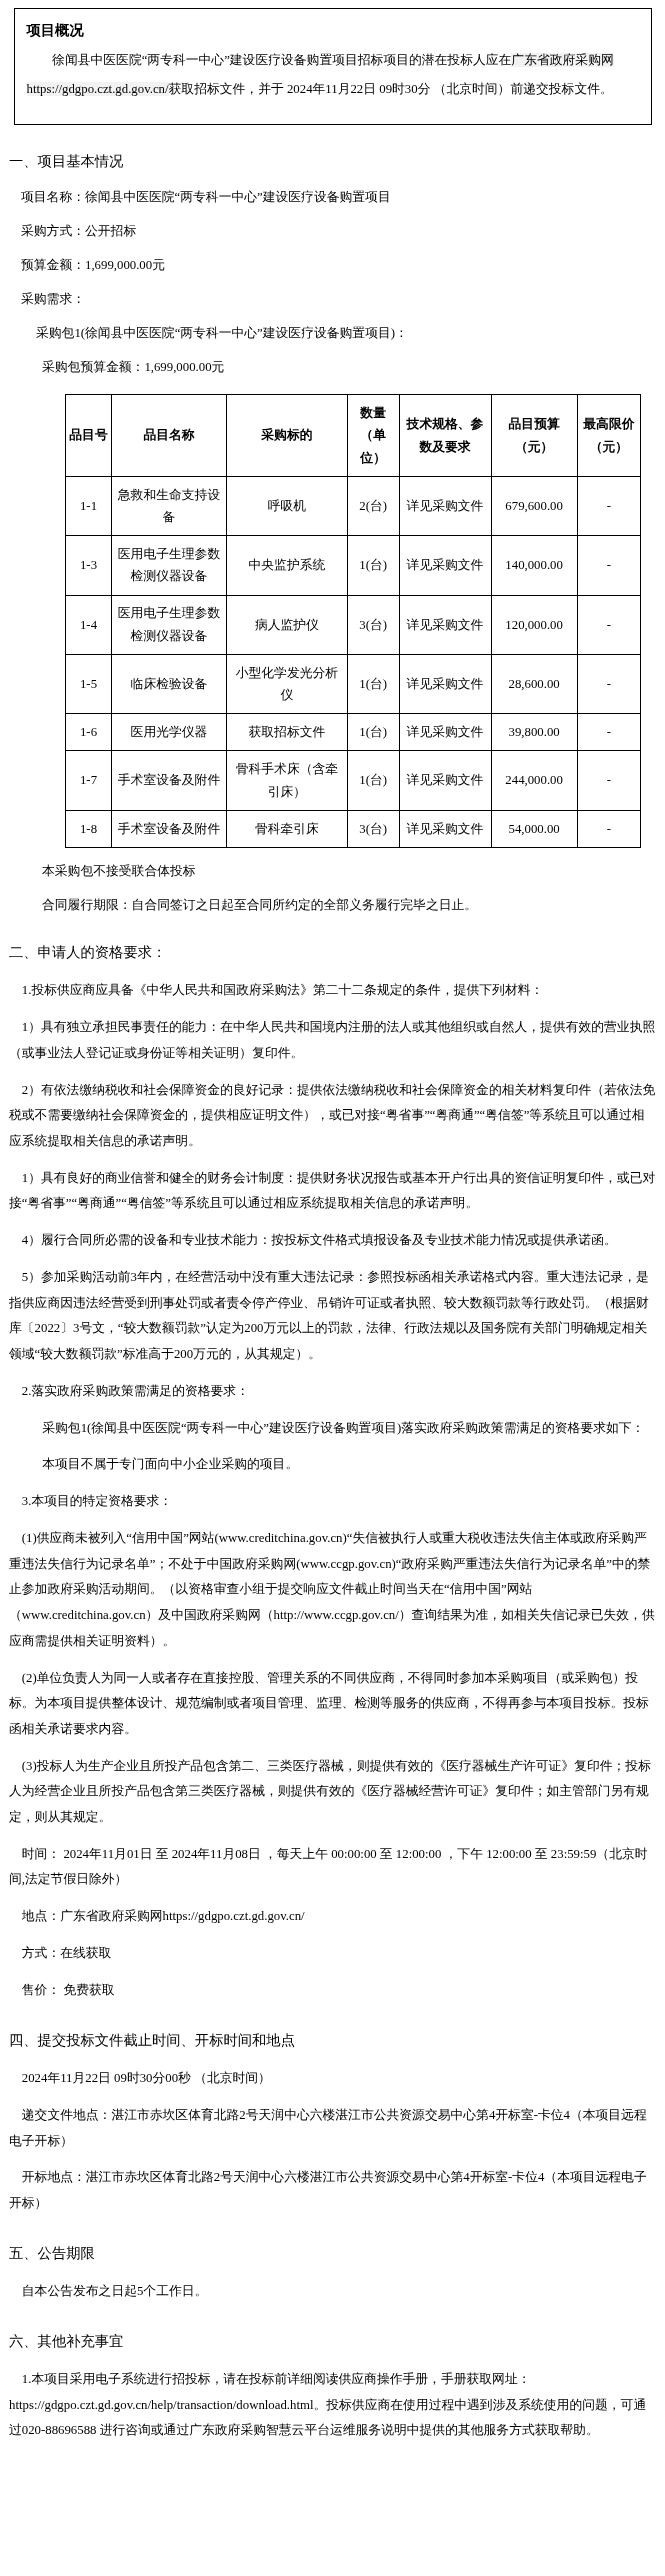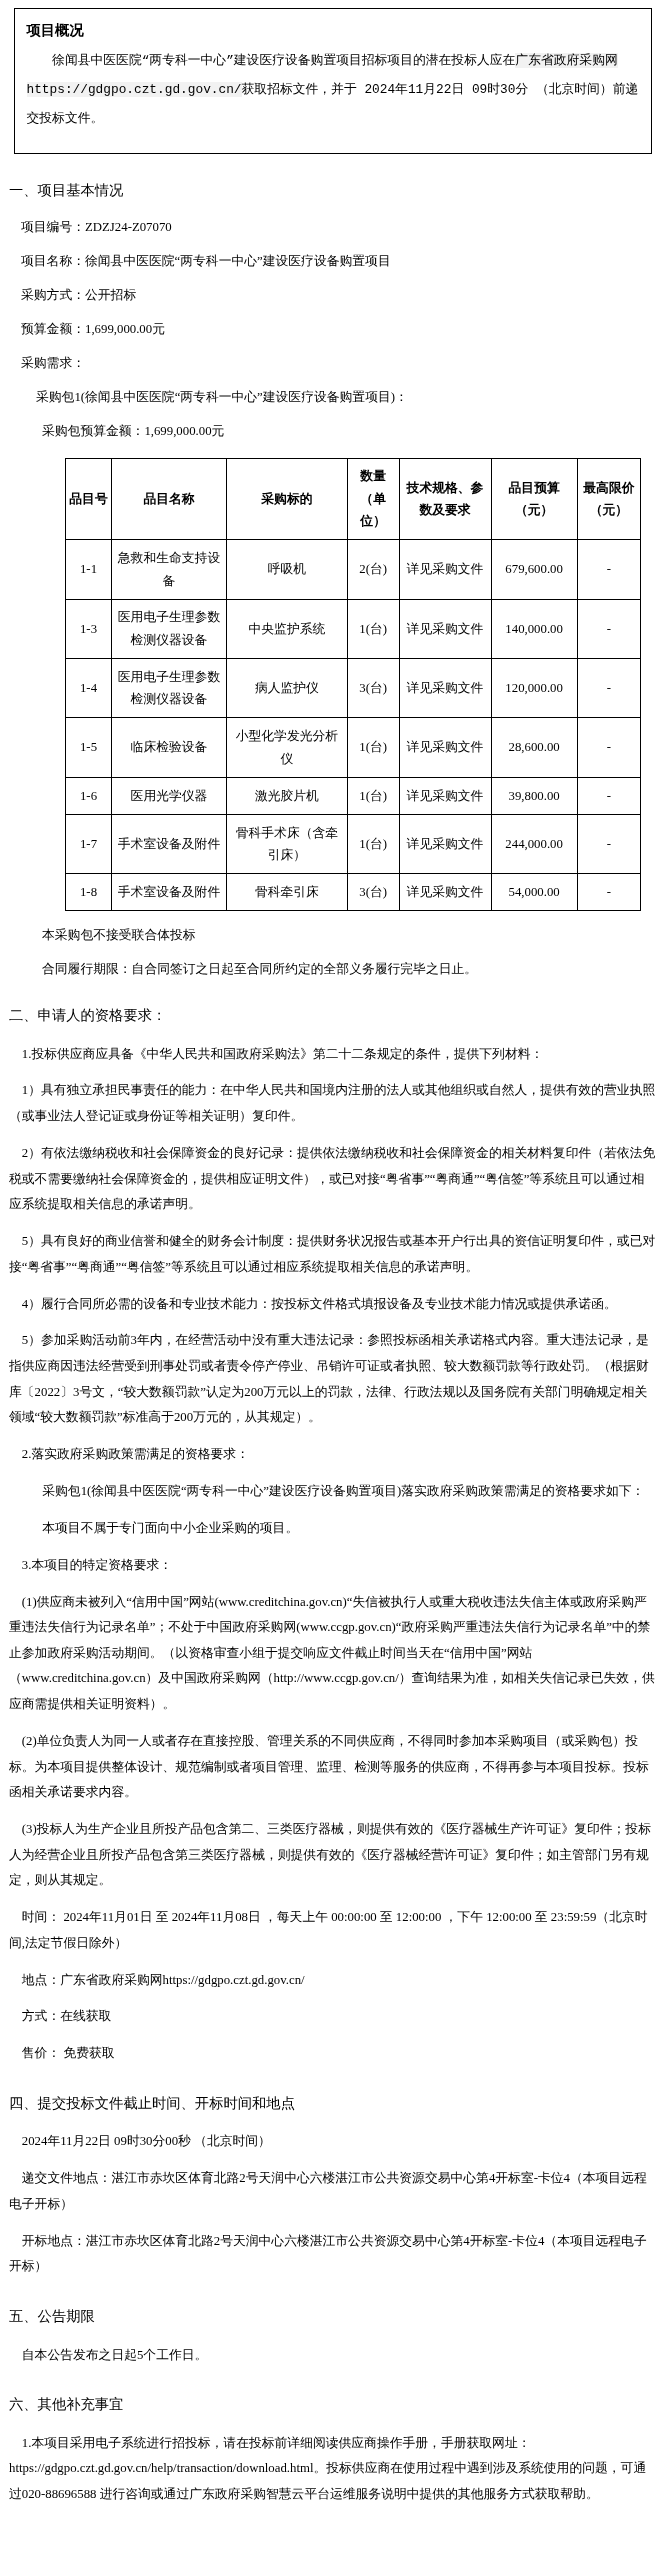--- a/index.html
+++ b/index.html
@@ -5,21 +5,20 @@
   html,body{margin:0;padding:0;background:#fff;}
   .page-wrap{
     width:665px;height:2576px;overflow:hidden;background:#fff;
     font-family:"Liberation Serif", serif;color:#000;
     box-sizing:border-box;padding:6px 9px 0 9px;position:relative;
   }
   .overview-box{
     border:1.5px solid #000;
     padding:12px 12px 19.5px 12px;
     margin:1.5px 4.5px 0 4.5px;
-    font-family:Liberation Mono, monospace;
   }
   .overview-title{font-size:14.3px;font-weight:bold;margin:0 0 6px 0;}
   .overview-text{font-size:12.8px;line-height:2.3;margin:0;text-indent:2em;}
   .url-hl{background:#f2f2f2;}
   h2.sec{font-size:14.3px;font-weight:normal;margin:27px 0 16.5px 0;}
   p.para{font-size:12.8px;line-height:2.0;margin:11.3px 0;text-indent:1em;}
   p.para.deep{text-indent:2.6em;margin-top:9px;}
   p.line{font-size:12.8px;line-height:1.6;margin:13.5px 0 13.5px 12px;}
   p.line.deep{margin-left:27px;}
   p.line.deeper{margin-left:33px;}
@@ -40,21 +39,20 @@
 <body>
 
 <div class="page-wrap">
 
   <div class="overview-box">
     <p class="overview-title">项目概况</p>
     <p class="overview-text"><span>徐闻县中医医院“两专科一中心”建设医疗设备购置项目招标项目的潜在投标人应在</span><span class="url-hl">广东省政府采购网https://gdgpo.czt.gd.gov.cn/</span><span>获取招标文件，并于 2024年11月22日 09时30分 （北京时间）前递交投标文件。</span></p>
   </div>
 
   <h2 class="sec">一、项目基本情况</h2>
-  <p class="line">项目编号：ZDZJ24-Z07070</p>
   <p class="line">项目名称：徐闻县中医医院“两专科一中心”建设医疗设备购置项目</p>
   <p class="line">采购方式：公开招标</p>
   <p class="line">预算金额：1,699,000.00元</p>
   <p class="line">采购需求：</p>
   <p class="line deep">采购包1(徐闻县中医医院“两专科一中心”建设医疗设备购置项目)：</p>
   <p class="line deeper">采购包预算金额：1,699,000.00元</p>
 
   <table class="items">
     <colgroup>
       <col style="width:8%">
@@ -109,21 +107,21 @@
         <td>临床检验设备</td>
         <td>小型化学发光分析仪</td>
         <td>1(台)</td>
         <td>详见采购文件</td>
         <td class="num">28,600.00</td>
         <td class="cap">-</td>
       </tr>
       <tr>
         <td>1-6</td>
         <td>医用光学仪器</td>
-        <td>激光胶片机</td>
+        <td>获取招标文件</td>
         <td>1(台)</td>
         <td>详见采购文件</td>
         <td class="num">39,800.00</td>
         <td class="cap">-</td>
       </tr>
       <tr>
         <td>1-7</td>
         <td>手术室设备及附件</td>
         <td>骨科手术床（含牵引床）</td>
         <td>1(台)</td>
@@ -143,21 +141,21 @@
     </tbody>
   </table>
 
   <p class="line deeper">本采购包不接受联合体投标</p>
   <p class="line deeper">合同履行期限：自合同签订之日起至合同所约定的全部义务履行完毕之日止。</p>
 
   <h2 class="sec">二、申请人的资格要求：</h2>
   <p class="para">1.投标供应商应具备《中华人民共和国政府采购法》第二十二条规定的条件，提供下列材料：</p>
   <p class="para">1）具有独立承担民事责任的能力：在中华人民共和国境内注册的法人或其他组织或自然人，提供有效的营业执照（或事业法人登记证或身份证等相关证明）复印件。</p>
   <p class="para">2）有依法缴纳税收和社会保障资金的良好记录：提供依法缴纳税收和社会保障资金的相关材料复印件（若依法免税或不需要缴纳社会保障资金的，提供相应证明文件），或已对接“粤省事”“粤商通”“粤信签”等系统且可以通过相应系统提取相关信息的承诺声明。</p>
-  <p class="para">5）具有良好的商业信誉和健全的财务会计制度：提供财务状况报告或基本开户行出具的资信证明复印件，或已对接“粤省事”“粤商通”“粤信签”等系统且可以通过相应系统提取相关信息的承诺声明。</p>
+  <p class="para">1）具有良好的商业信誉和健全的财务会计制度：提供财务状况报告或基本开户行出具的资信证明复印件，或已对接“粤省事”“粤商通”“粤信签”等系统且可以通过相应系统提取相关信息的承诺声明。</p>
   <p class="para">4）履行合同所必需的设备和专业技术能力：按投标文件格式填报设备及专业技术能力情况或提供承诺函。</p>
   <p class="para">5）参加采购活动前3年内，在经营活动中没有重大违法记录：参照投标函相关承诺格式内容。重大违法记录，是指供应商因违法经营受到刑事处罚或者责令停产停业、吊销许可证或者执照、较大数额罚款等行政处罚。（根据财库〔2022〕3号文，“较大数额罚款”认定为200万元以上的罚款，法律、行政法规以及国务院有关部门明确规定相关领域“较大数额罚款”标准高于200万元的，从其规定）。</p>
   <p class="para">2.落实政府采购政策需满足的资格要求：</p>
   <p class="para deep">采购包1(徐闻县中医医院“两专科一中心”建设医疗设备购置项目)落实政府采购政策需满足的资格要求如下：</p>
   <p class="para deep">本项目不属于专门面向中小企业采购的项目。</p>
   <p class="para">3.本项目的特定资格要求：</p>
   <p class="para">(1)供应商未被列入“信用中国”网站(www.creditchina.gov.cn)“失信被执行人或重大税收违法失信主体或政府采购严重违法失信行为记录名单”；不处于中国政府采购网(www.ccgp.gov.cn)“政府采购严重违法失信行为记录名单”中的禁止参加政府采购活动期间。（以资格审查小组于提交响应文件截止时间当天在“信用中国”网站（www.creditchina.gov.cn）及中国政府采购网（http://www.ccgp.gov.cn/）查询结果为准，如相关失信记录已失效，供应商需提供相关证明资料）。</p>
   <p class="para">(2)单位负责人为同一人或者存在直接控股、管理关系的不同供应商，不得同时参加本采购项目（或采购包）投标。为本项目提供整体设计、规范编制或者项目管理、监理、检测等服务的供应商，不得再参与本项目投标。投标函相关承诺要求内容。</p>
   <p class="para">(3)投标人为生产企业且所投产品包含第二、三类医疗器械，则提供有效的《医疗器械生产许可证》复印件；投标人为经营企业且所投产品包含第三类医疗器械，则提供有效的《医疗器械经营许可证》复印件；如主管部门另有规定，则从其规定。</p>
 

